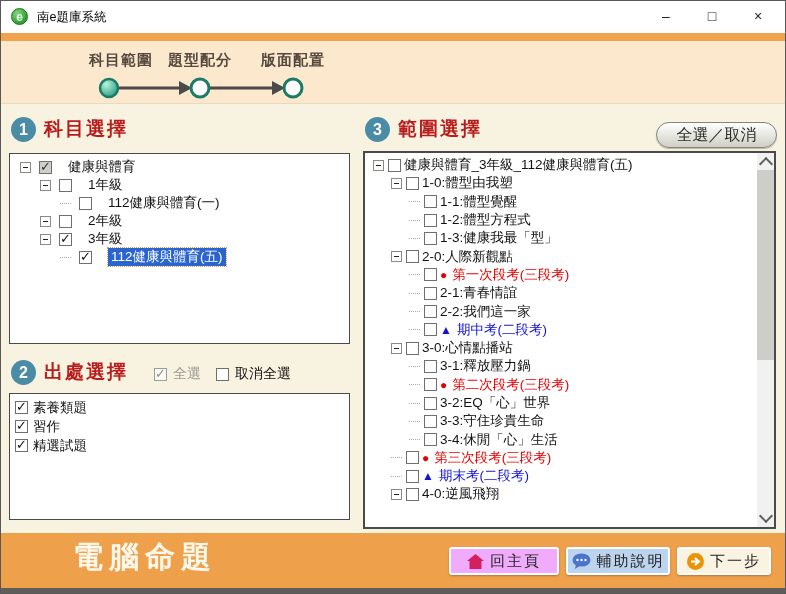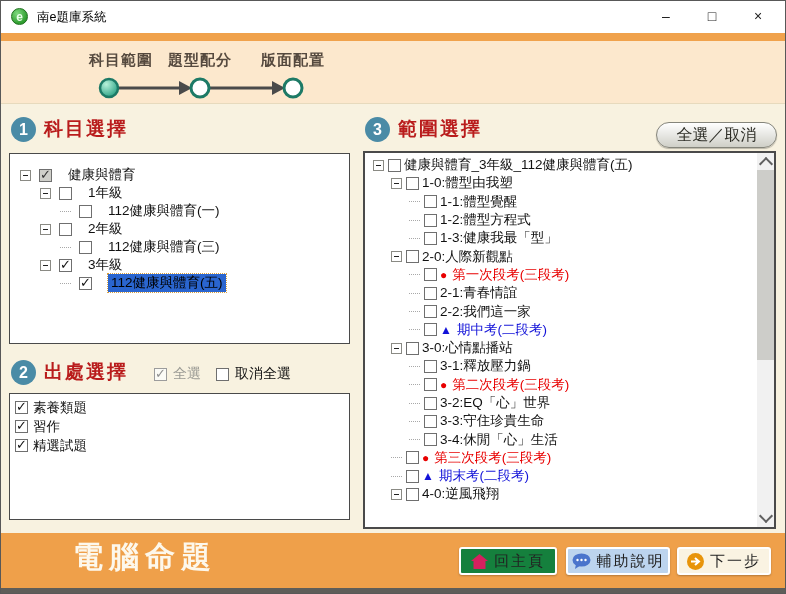--- a/index.html
+++ b/index.html
@@ -22,21 +22,21 @@
   .step-label{position:absolute;top:10px;font-size:15px;font-weight:bold;color:#55493e;letter-spacing:1px;}
   #stp1{left:88px}#stp2{left:167px}#stp3{left:260px}
   .step-svg{position:absolute;left:90px;top:33px;}
   
   .sec-head{position:absolute;display:flex;align-items:center;gap:8px;}
   .num-circle{width:25px;height:25px;border-radius:50%;background:#4a8ba6;color:#fff;
     font-size:16px;font-weight:bold;text-align:center;line-height:25px;flex:none;}
   .sec-title{font-size:19px;font-weight:bold;color:#b91c1c;letter-spacing:2px;}
   
   .panel{position:absolute;background:#fff;border:1px solid #4a4a4a;box-sizing:border-box;overflow:hidden;}
-  #panel1{left:8px;top:152px;width:341px;height:191px;padding-top:12px;}
+  #panel1{left:8px;top:152px;width:341px;height:191px;padding-top:4px;}
   #panel2{left:8px;top:392px;width:341px;height:127px;padding:4px 0 0 5px;}
   #panel3{left:362px;top:150px;width:413px;height:378px;border-width:2px;padding-top:3px;}
   
   .trow{display:flex;align-items:center;height:18px;font-size:13.5px;color:#111;white-space:nowrap;}
   .t3 .trow{height:18.3px;}
   .sp{flex:none;}
   .t1 .indent-0 .sp{width:10px}.t1 .indent-1 .sp{width:30px}.t1 .indent-2 .sp{width:50px}
   .t3 .indent-0 .sp{width:8px}.t3 .indent-1 .sp{width:26px}.t3 .indent-2 .sp{width:44px}
   .exp{width:11px;height:11px;border:1px solid #8a8a84;background:#fff;position:relative;flex:none;box-sizing:border-box;}
   .t1 .exp{margin-right:8px}.t3 .exp{margin-right:4px}
@@ -45,21 +45,21 @@
   .exp-none .exp::before{left:0;right:0;top:5px;height:0;background:none;border-top:1px dotted #a8a8a8;}
   .cb{width:13px;height:13px;border:1px solid #6f6f6f;background:#fff;position:relative;flex:none;box-sizing:border-box;}
   .cb::after{position:absolute;left:0px;top:-3px;font-size:13px;font-weight:bold;color:#101010;}
   .cb-checked .cb::after,.cb-checked.cb::after{content:"✓";}
   .cb-mixed .cb{background:#cfcfc9;}
   .cb-mixed .cb::after{content:"✓";color:#333;}
   .t1 .lbl{margin-left:16px}.t3 .lbl{margin-left:3px}
   .mk{margin:0 2px 0 3px;font-size:12px;}
   .color-red .mk,.color-red .lbl{color:#e80000;}
   .color-blue .mk,.color-blue .lbl{color:#1212d8;}
-  .sel-yes .lbl{background:#2a65cf;color:#000000;outline:1px dotted #d8a040;padding:0 3px;}
+  .sel-yes .lbl{background:#2a65cf;color:#ffffff;outline:1px dotted #d8a040;padding:0 3px;}
   
   .hcb{position:absolute;display:flex;align-items:center;font-size:14px;color:#111;}
   .hcb .cb{margin-right:6px;}
   .cb-dis .cb{border-color:#9c9c9c;background:#fbfbf6;}
   .cb-dis .cb::after{content:"✓";color:#8f8f8f;}
   .cb-dis .hlbl{color:#9a9a94;}
   .list-row{display:flex;align-items:center;height:19px;font-size:13.5px;color:#111;}
   .list-row .cb{margin-right:5px;}
   
   .pill-btn{position:absolute;left:655px;top:121px;width:121px;height:26px;border:1px solid #85857b;
@@ -71,21 +71,21 @@
   .sbar .thumb{position:absolute;left:0;top:17px;width:17px;height:190px;background:#cdcdc9;}
   .chev{position:absolute;left:4px;width:8px;height:8px;border-left:2px solid #606060;border-top:2px solid #606060;}
   .chev-up{top:6px;transform:rotate(45deg);}
   .chev-down{bottom:6px;transform:rotate(225deg);}
   
   .footer{position:absolute;left:0;top:532px;width:100%;height:55px;background:#efa04a;}
   .brand{position:absolute;left:72px;top:4px;font-size:30px;font-weight:bold;color:#fdf8ec;letter-spacing:6px;}
   .fbtn{position:absolute;top:14px;height:28px;border:2px solid #ffffff;border-radius:3px;box-sizing:border-box;
     display:flex;align-items:center;justify-content:center;gap:6px;font-size:15px;color:#222;
     box-shadow:0 1px 2px rgba(0,0,0,.25);letter-spacing:2px;}
-  #btn-home{left:458px;width:98px;background:#15803d;}
+  #btn-home{left:448px;width:110px;background:#f0abfc;}
   #btn-help{left:565px;width:104px;background:#bcd4ee;}
   #btn-next{left:676px;width:94px;background:#faf3e2;}
   .bottom-strip{position:absolute;left:0;top:587px;width:100%;height:7px;background:#5e5d59;}
   .ico{flex:none;display:inline-block;}
 </style>
 </head>
 <body>
 
 <div id="window">
 
@@ -145,26 +145,20 @@
         <span class="exp"></span>
         <span class="cb"></span>
         <span class="lbl">112健康與體育(一)</span>
       </div>
       <div class="trow indent-1 cb-unchecked exp-minus">
         <span class="sp"></span>
         <span class="exp"></span>
         <span class="cb"></span>
         <span class="lbl">2年級</span>
       </div>
-      <div class="trow indent-2 cb-unchecked exp-none">
-        <span class="sp"></span>
-        <span class="exp"></span>
-        <span class="cb"></span>
-        <span class="lbl">112健康與體育(三)</span>
-      </div>
       <div class="trow indent-1 cb-checked exp-minus">
         <span class="sp"></span>
         <span class="exp"></span>
         <span class="cb"></span>
         <span class="lbl">3年級</span>
       </div>
       <div class="trow indent-2 cb-checked exp-none sel-yes">
         <span class="sp"></span>
         <span class="exp"></span>
         <span class="cb"></span>

